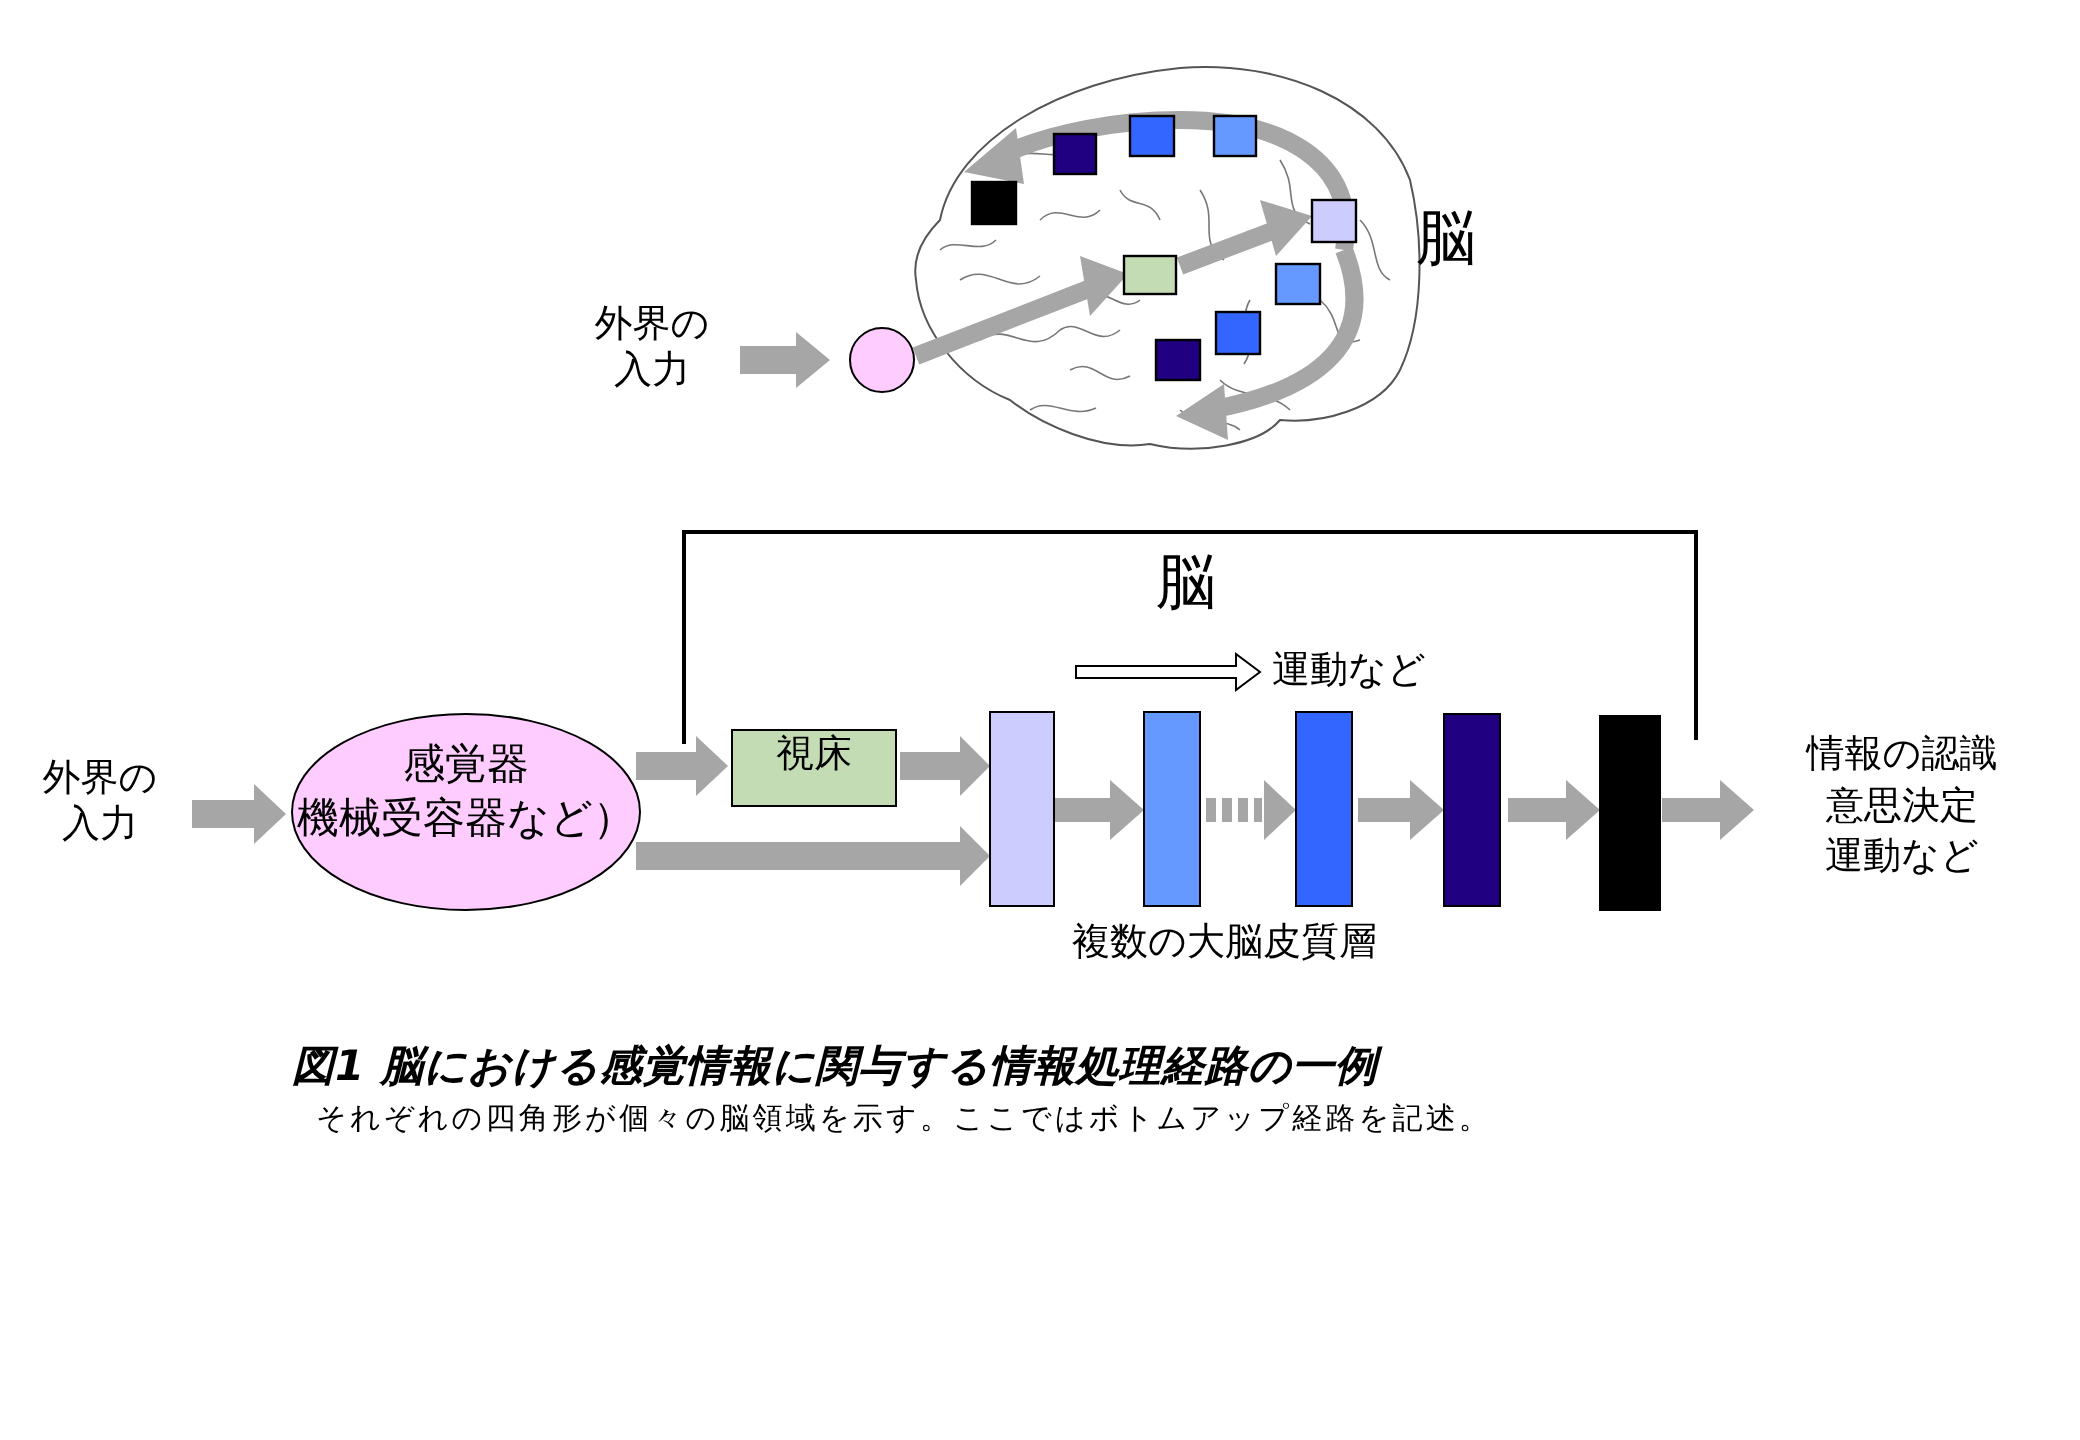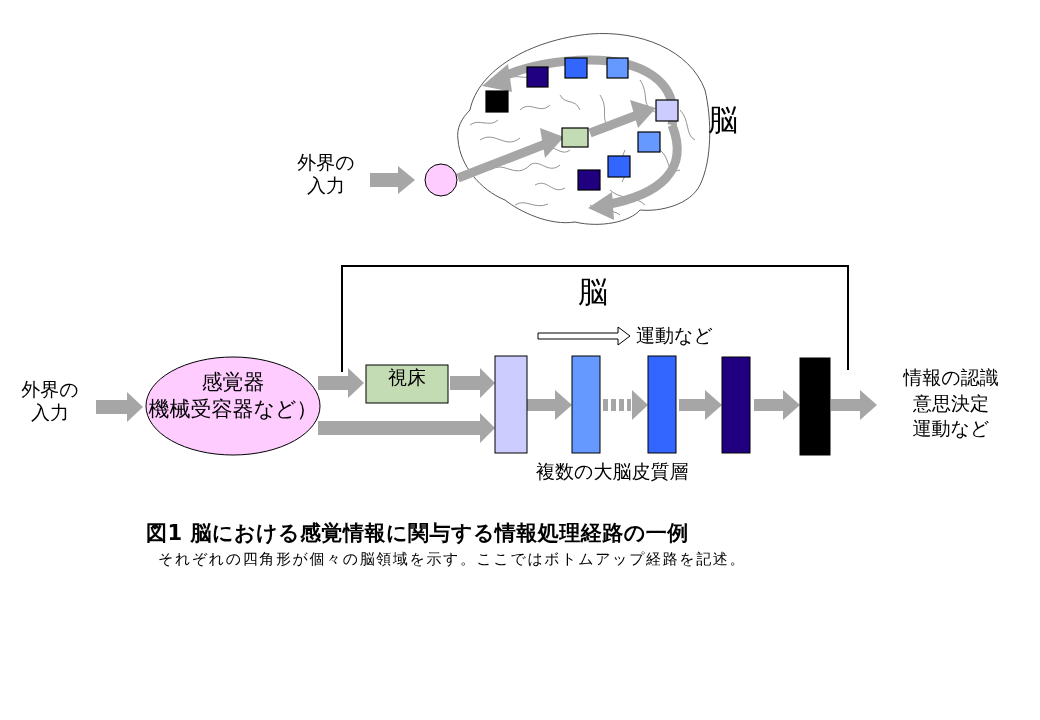--- a/index.html
+++ b/index.html
@@ -116,14 +116,14 @@
 <div class="lbl big" style="left:636px; top:324px;">運動など</div>
 
 <div class="lbl big" style="left:536px; top:460px;">複数の大脳皮質層</div>
 
 <div class="lbl big" style="left:882px; top:365px; width:138px; line-height:1.35;">
   <div>情報の認識</div>
   <div>意思決定</div>
   <div>運動など</div>
 </div>
 
-<div class="lbl cap-title" style="left:146px; top:521px; text-align:center;">図1  脳における感覚情報に関与する情報処理経路の一例</div>
+<div class="lbl cap-title" style="left:146px; top:521px; text-align:center;font-style:italic;">図1  脳における感覚情報に関与する情報処理経路の一例</div>
 <div class="lbl cap-sub" style="left:158px; top:550px; text-align:left;">それぞれの四角形が個々の脳領域を示す。ここではボトムアップ経路を記述。</div>
 
 </body></html>

